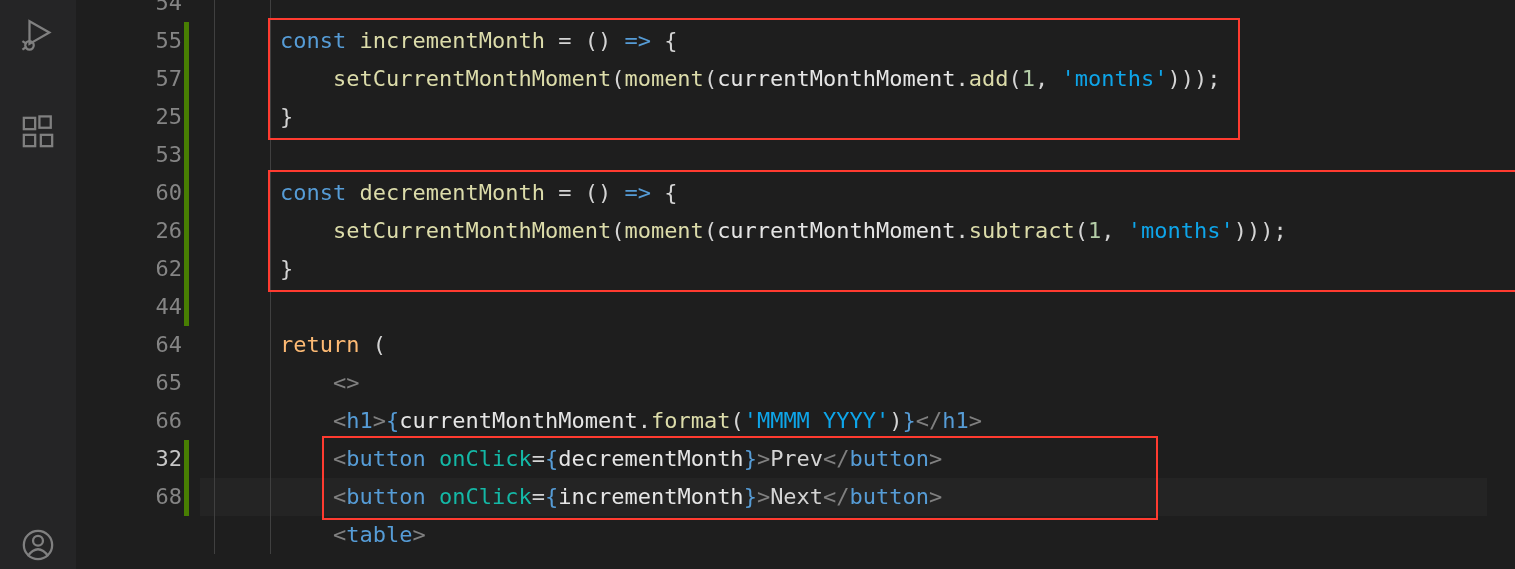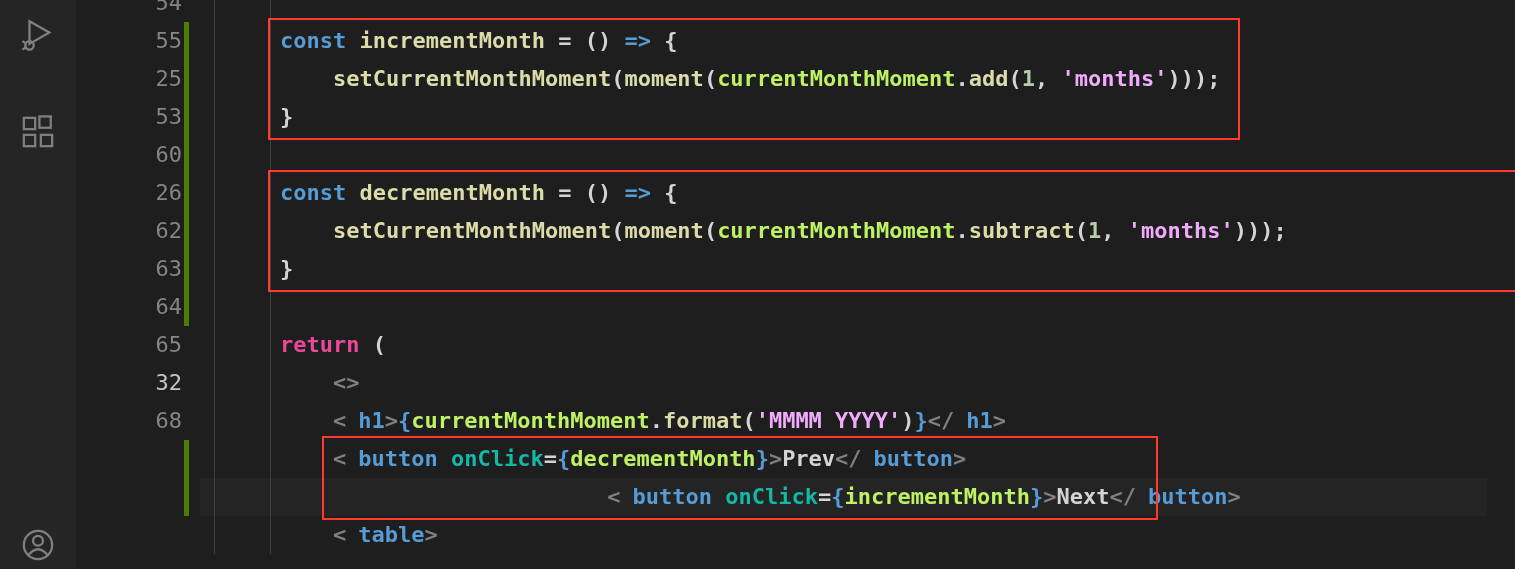--- a/index.html
+++ b/index.html
@@ -55,42 +55,42 @@
     position: absolute;
     left: 0;
     width: 5px;
     background: #487e02;
   }
   .code {
     position: absolute;
     left: 124px; right: 0; top: -16px;
     white-space: pre;
   }
-  .code .row { height: 38px; padding-left: 80px; position: relative; font-weight: bold; }
-  .code .row.current { background: #242424; text-align: center; }
+  .code .row { height: 38px; padding-left: 80px; position: relative; }
+  .code .row.current { background: #242424; }
   .code .row.current::before {
     content: "";
     position: absolute;
     left: 0; right: 0; top: 0; bottom: 0;
     pointer-events: none;
   }
   .indent-guide {
     position: absolute;
     top: 0; bottom: 0;
     width: 1px;
     border-left: 1px solid #404040;
   }
   .kw  { color: #569cd6; }   
-  .kw2 { color: #ec4899; }   
+  .kw2 { color: #fdba74; }   
   .fn  { color: #dcdcaa; }   
-  .var { color: #bef264; }   
+  .var { color: #e5e5e5; }   
   .num { color: #b5cea8; }
-  .str { color: #f0abfc; }
+  .str { color: #0ea5e9; }
   .pun { color: #d4d4d4; }
-  .tag { color: #569cd6; margin-left: 12px; }
+  .tag { color: #569cd6; }
   .ang { color: #808080; }
   .attr{ color: #14b8a6; }
   .txt { color: #d4d4d4; }
   .redbox {
     position: absolute;
     border: 2px solid #ff3b30;
     pointer-events: none;
   }
   .minimap {
     position: absolute;
@@ -126,28 +126,30 @@
       <circle cx="12" cy="9" r="3.5"></circle>
       <path d="M5 20c1.5-3.5 5-5 7-5s5.5 1.5 7 5"></path>
     </svg>
   </div>
 </div>
 
 <div class="editor">
   <div class="gutter">
       <div class="ln">54</div>
       <div class="ln">55</div>
+      <div class="ln">57</div>
       <div class="ln">25</div>
       <div class="ln">53</div>
       <div class="ln">60</div>
       <div class="ln">26</div>
       <div class="ln">62</div>
-      <div class="ln">63</div>
+      <div class="ln">44</div>
       <div class="ln">64</div>
       <div class="ln">65</div>
+      <div class="ln">66</div>
       <div class="ln" style="color: rgb(198, 198, 198);">32</div>
       <div class="ln">68</div>
     </div>
   <div class="modbar">
       <div class="seg" style="top: 38px; height: 304px;"></div>
       <div class="seg" style="top: 456px; height: 76px;"></div>
     </div>
   <div class="code"><div class="row"><div class="indent-guide" style="left: 14px;"></div><div class="indent-guide" style="left: 70px;"></div></div><div class="row"><div class="indent-guide" style="left: 14px;"></div><div class="indent-guide" style="left: 70px;"></div><span class="kw">const</span><span class="pun"> </span><span class="fn">incrementMonth</span><span class="pun"> </span><span class="pun">=</span><span class="pun"> </span><span class="pun">()</span><span class="pun"> </span><span class="kw">=&gt;</span><span class="pun"> </span><span class="pun">{</span></div><div class="row"><div class="indent-guide" style="left: 14px;"></div><div class="indent-guide" style="left: 70px;"></div><span class="pun">    </span><span class="fn">setCurrentMonthMoment</span><span class="pun">(</span><span class="fn">moment</span><span class="pun">(</span><span class="var">currentMonthMoment</span><span class="pun">.</span><span class="fn">add</span><span class="pun">(</span><span class="num">1</span><span class="pun">, </span><span class="str">'months'</span><span class="pun">)));</span></div><div class="row"><div class="indent-guide" style="left: 14px;"></div><div class="indent-guide" style="left: 70px;"></div><span class="pun">}</span></div><div class="row"><div class="indent-guide" style="left: 14px;"></div><div class="indent-guide" style="left: 70px;"></div></div><div class="row"><div class="indent-guide" style="left: 14px;"></div><div class="indent-guide" style="left: 70px;"></div><span class="kw">const</span><span class="pun"> </span><span class="fn">decrementMonth</span><span class="pun"> </span><span class="pun">=</span><span class="pun"> </span><span class="pun">()</span><span class="pun"> </span><span class="kw">=&gt;</span><span class="pun"> </span><span class="pun">{</span></div><div class="row"><div class="indent-guide" style="left: 14px;"></div><div class="indent-guide" style="left: 70px;"></div><span class="pun">    </span><span class="fn">setCurrentMonthMoment</span><span class="pun">(</span><span class="fn">moment</span><span class="pun">(</span><span class="var">currentMonthMoment</span><span class="pun">.</span><span class="fn">subtract</span><span class="pun">(</span><span class="num">1</span><span class="pun">, </span><span class="str">'months'</span><span class="pun">)));</span></div><div class="row"><div class="indent-guide" style="left: 14px;"></div><div class="indent-guide" style="left: 70px;"></div><span class="pun">}</span></div><div class="row"><div class="indent-guide" style="left: 14px;"></div><div class="indent-guide" style="left: 70px;"></div></div><div class="row"><div class="indent-guide" style="left: 14px;"></div><div class="indent-guide" style="left: 70px;"></div><span class="kw2">return</span><span class="pun"> </span><span class="pun">(</span></div><div class="row"><div class="indent-guide" style="left: 14px;"></div><div class="indent-guide" style="left: 70px;"></div><span class="pun">    </span><span class="ang">&lt;&gt;</span></div><div class="row"><div class="indent-guide" style="left: 14px;"></div><div class="indent-guide" style="left: 70px;"></div><span class="pun">    </span><span class="ang">&lt;</span><span class="tag">h1</span><span class="ang">&gt;</span><span class="kw">{</span><span class="var">currentMonthMoment</span><span class="pun">.</span><span class="fn">format</span><span class="pun">(</span><span class="str">'MMMM YYYY'</span><span class="pun">)</span><span class="kw">}</span><span class="ang">&lt;/</span><span class="tag">h1</span><span class="ang">&gt;</span></div><div class="row"><div class="indent-guide" style="left: 14px;"></div><div class="indent-guide" style="left: 70px;"></div><span class="pun">    </span><span class="ang">&lt;</span><span class="tag">button</span><span class="pun"> </span><span class="attr">onClick</span><span class="pun">=</span><span class="kw">{</span><span class="var">decrementMonth</span><span class="kw">}</span><span class="ang">&gt;</span><span class="txt">Prev</span><span class="ang">&lt;/</span><span class="tag">button</span><span class="ang">&gt;</span></div><div class="row current"><div class="indent-guide" style="left: 14px;"></div><div class="indent-guide" style="left: 70px;"></div><span class="pun">    </span><span class="ang">&lt;</span><span class="tag">button</span><span class="pun"> </span><span class="attr">onClick</span><span class="pun">=</span><span class="kw">{</span><span class="var">incrementMonth</span><span class="kw">}</span><span class="ang">&gt;</span><span class="txt">Next</span><span class="ang">&lt;/</span><span class="tag">button</span><span class="ang">&gt;</span></div><div class="row"><div class="indent-guide" style="left: 14px;"></div><div class="indent-guide" style="left: 70px;"></div><span class="pun">    </span><span class="ang">&lt;</span><span class="tag">table</span><span class="ang">&gt;</span></div></div>
   <div class="minimap"></div>
 <div class="redbox" style="top: 18px; left: 192px; width: 972px; height: 122px;"></div>

